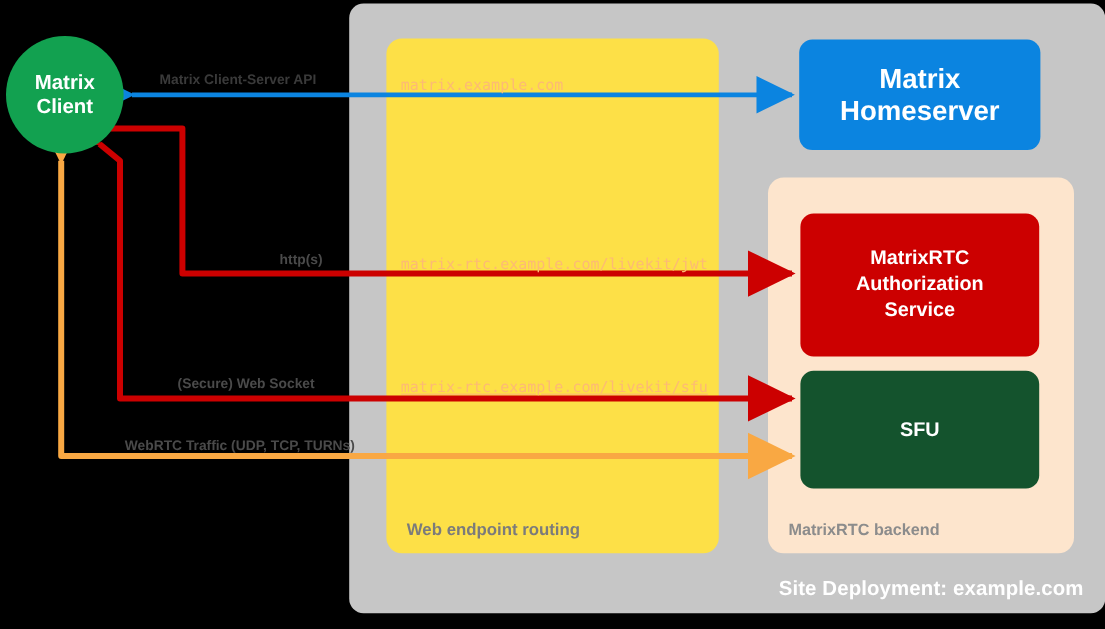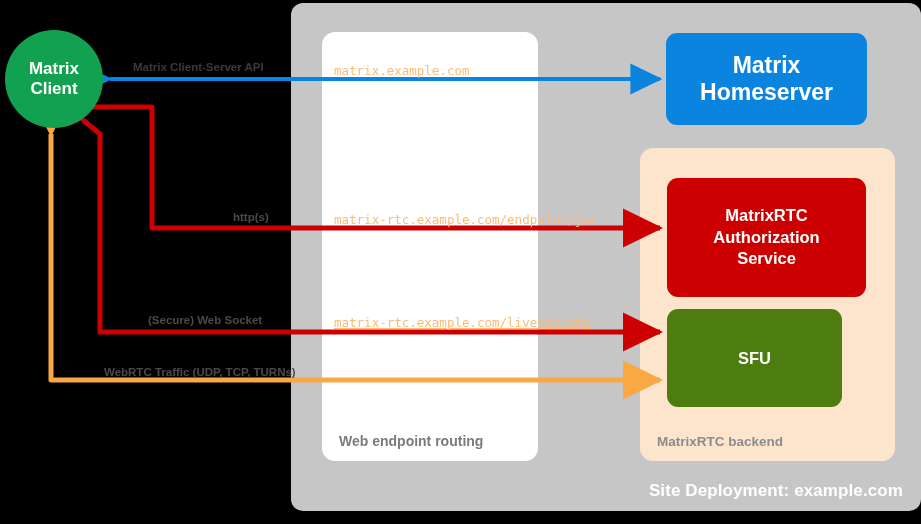--- a/index.html
+++ b/index.html
@@ -6,43 +6,43 @@
   body{width:921px;height:524px;position:relative;overflow:hidden;
        font-family:"Liberation Sans",sans-serif;}
   #stage{position:absolute;left:0;top:0;width:921px;height:524px;background:#000;}
 
   
   .site-panel{position:absolute;left:291px;top:3px;width:630px;height:508px;
     background:#c6c6c6;border-radius:12px;}
   .site-label{position:absolute;right:18px;bottom:10px;color:#ffffff;
     font-size:17px;font-weight:bold;letter-spacing:.1px;white-space:nowrap;}
 
-  .routing-panel{position:absolute;left:322px;top:32px;width:216px;height:429px;
-    background:#ffffff;border-radius:13px;}
+  .routing-panel{position:absolute;left:322px;top:32px;width:277px;height:429px;
+    background:#fde047;border-radius:13px;}
   .routing-label{position:absolute;left:17px;bottom:12px;color:#7b7b7b;
     font-size:14px;font-weight:bold;white-space:nowrap;}
 
   .backend-panel{position:absolute;left:640px;top:148px;width:255px;height:313px;
     background:#fde5cd;border-radius:13px;}
   .backend-label{position:absolute;left:17px;bottom:12px;color:#8c8c8c;
     font-size:13.5px;font-weight:bold;white-space:nowrap;}
 
   
   .client-circle{position:absolute;left:5px;top:30px;width:98px;height:98px;
     border-radius:50%;background:#12a150;display:flex;flex-direction:column;
     align-items:center;justify-content:center;color:#fff;font-weight:bold;
     font-size:17px;line-height:1.18;z-index:6;}
   .client-circle span{display:block;}
 
   .box{position:absolute;border-radius:11px;display:flex;align-items:center;
     justify-content:center;text-align:center;color:#fff;font-weight:bold;}
   .hs-box{left:666px;top:33px;width:201px;height:92px;background:#0b84e0;font-size:23px;}
   .auth-box{left:667px;top:178px;width:199px;height:119px;background:#cc0000;
     font-size:16.5px;line-height:1.3;}
-  .sfu-box{left:667px;top:309px;width:175px;height:98px;background:#4d7c0f;font-size:16.5px;}
+  .sfu-box{left:667px;top:309px;width:199px;height:98px;background:#14532d;font-size:16.5px;}
 
   
   .url{position:absolute;color:#fdba74;font-family:"DejaVu Sans Mono",monospace;
     font-size:12.5px;white-space:nowrap;letter-spacing:0px;z-index:5;}
   .url-hs{left:334px;top:63px;}
   .url-jwt{left:334px;top:212px;}
   .url-sfu{left:334px;top:315px;text-decoration:underline;}
 
   
   .plabel{position:absolute;font-size:11.5px;font-weight:bold;white-space:nowrap;z-index:5;}
@@ -113,21 +113,21 @@
     <span>MatrixRTC</span>
     <span>Authorization</span>
     <span>Service</span>
   </div>
 
   <div class="box sfu-box">
     <span>SFU</span>
   </div>
 
   <div class="url url-hs">matrix.example.com</div>
-  <div class="url url-jwt">matrix-rtc.example.com/endpoint/jwt</div>
+  <div class="url url-jwt">matrix-rtc.example.com/livekit/jwt</div>
   <div class="url url-sfu">matrix-rtc.example.com/livekit/sfu</div>
 
   <div class="plabel plabel-csapi">Matrix Client-Server API</div>
   <div class="plabel plabel-https">http(s)</div>
   <div class="plabel plabel-ws">(Secure) Web Socket</div>
   <div class="plabel plabel-webrtc">WebRTC Traffic (UDP, TCP, TURNs)</div>
 
 </div>
 
 </body></html>

